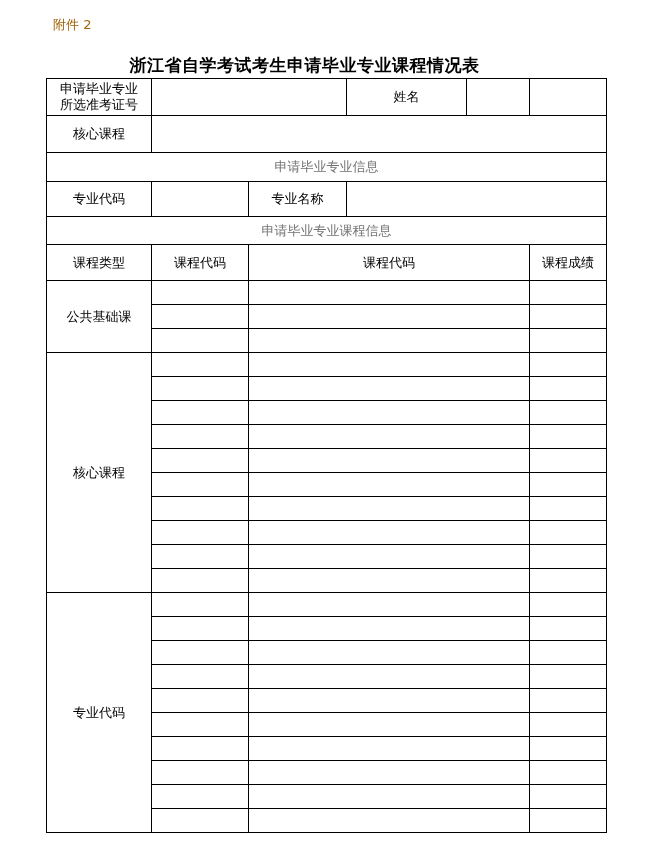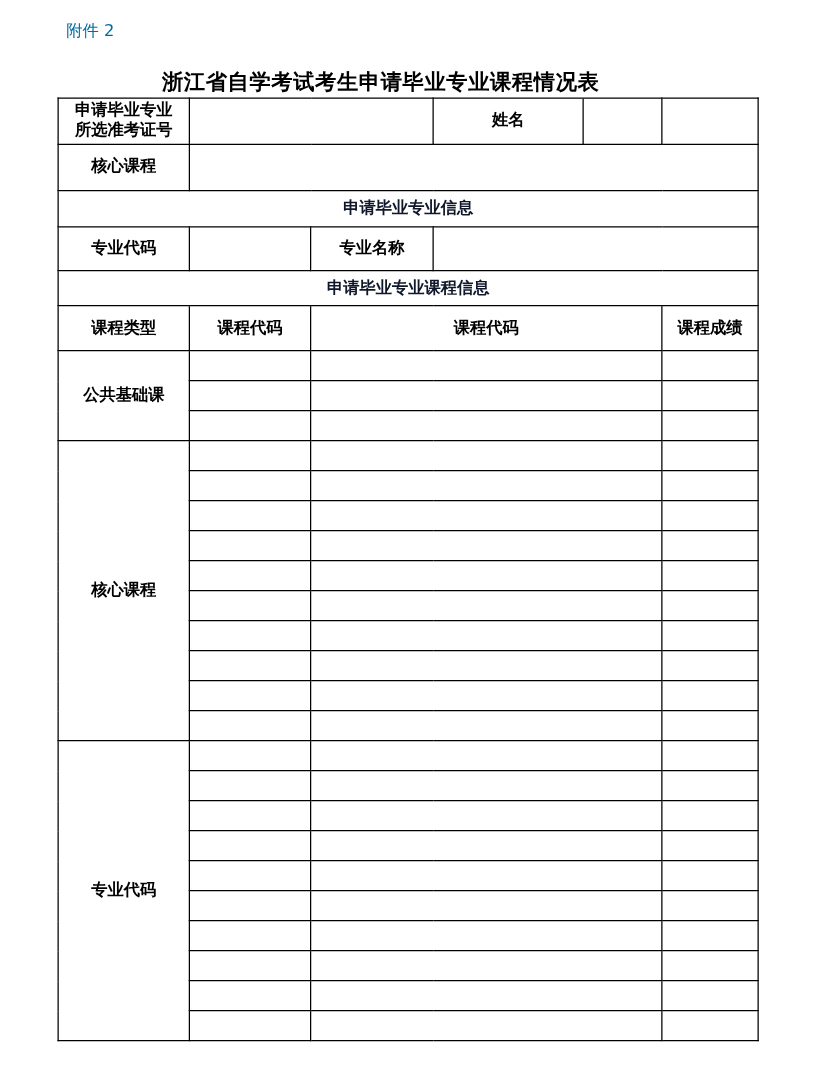--- a/index.html
+++ b/index.html
@@ -1,25 +1,25 @@
 <!DOCTYPE html>
 <html><head>
   <meta charset="utf-8">
   <style>
     html, body { margin: 0; padding: 0; background: #ffffff; }
     body { width: 667px; height: 863px; position: relative; overflow: hidden;
       font-family: "DejaVu Sans", "Liberation Sans", sans-serif; color: #000; }
-    .attach { position: absolute; left: 53px; top: 16px; font-size: 13px; color: #0369a1; }
+    .attach { position: absolute; left: 53px; top: 16px; font-size: 13px; color: #a16207; }
     .title { position: absolute; left: 0; width: 609px; top: 54px; text-align: center;
       font-family: "DejaVu Serif", "Liberation Serif", serif; font-size: 17px; font-weight: bold; letter-spacing: 0.5px; }
     table.form { position: absolute; left: 46px; top: 78px; width: 560px; border-collapse: collapse; table-layout: fixed; }
     table.form td { border: 1.5px solid #000; padding: 0; text-align: center; vertical-align: middle;
       font-size: 13px; line-height: 16px; }
-    .lbl { font-weight: bold; }
-    .sec { font-weight: bold; font-size: 13.5px; color: #0f172a; margin-left: 20px; }
+    .lbl { font-weight: normal; }
+    .sec { font-weight: normal; font-size: 13.5px; color: #737373; margin-left: 20px; }
     .r-top { height: 37px; }
     .r-id { height: 37px; }
     .r-sec1 { height: 29px; }
     .r-major { height: 35px; }
     .r-sec2 { height: 28px; }
     .r-head { height: 36px; }
     .r-c { height: 24px; }
   </style>
 </head>
 <body>

